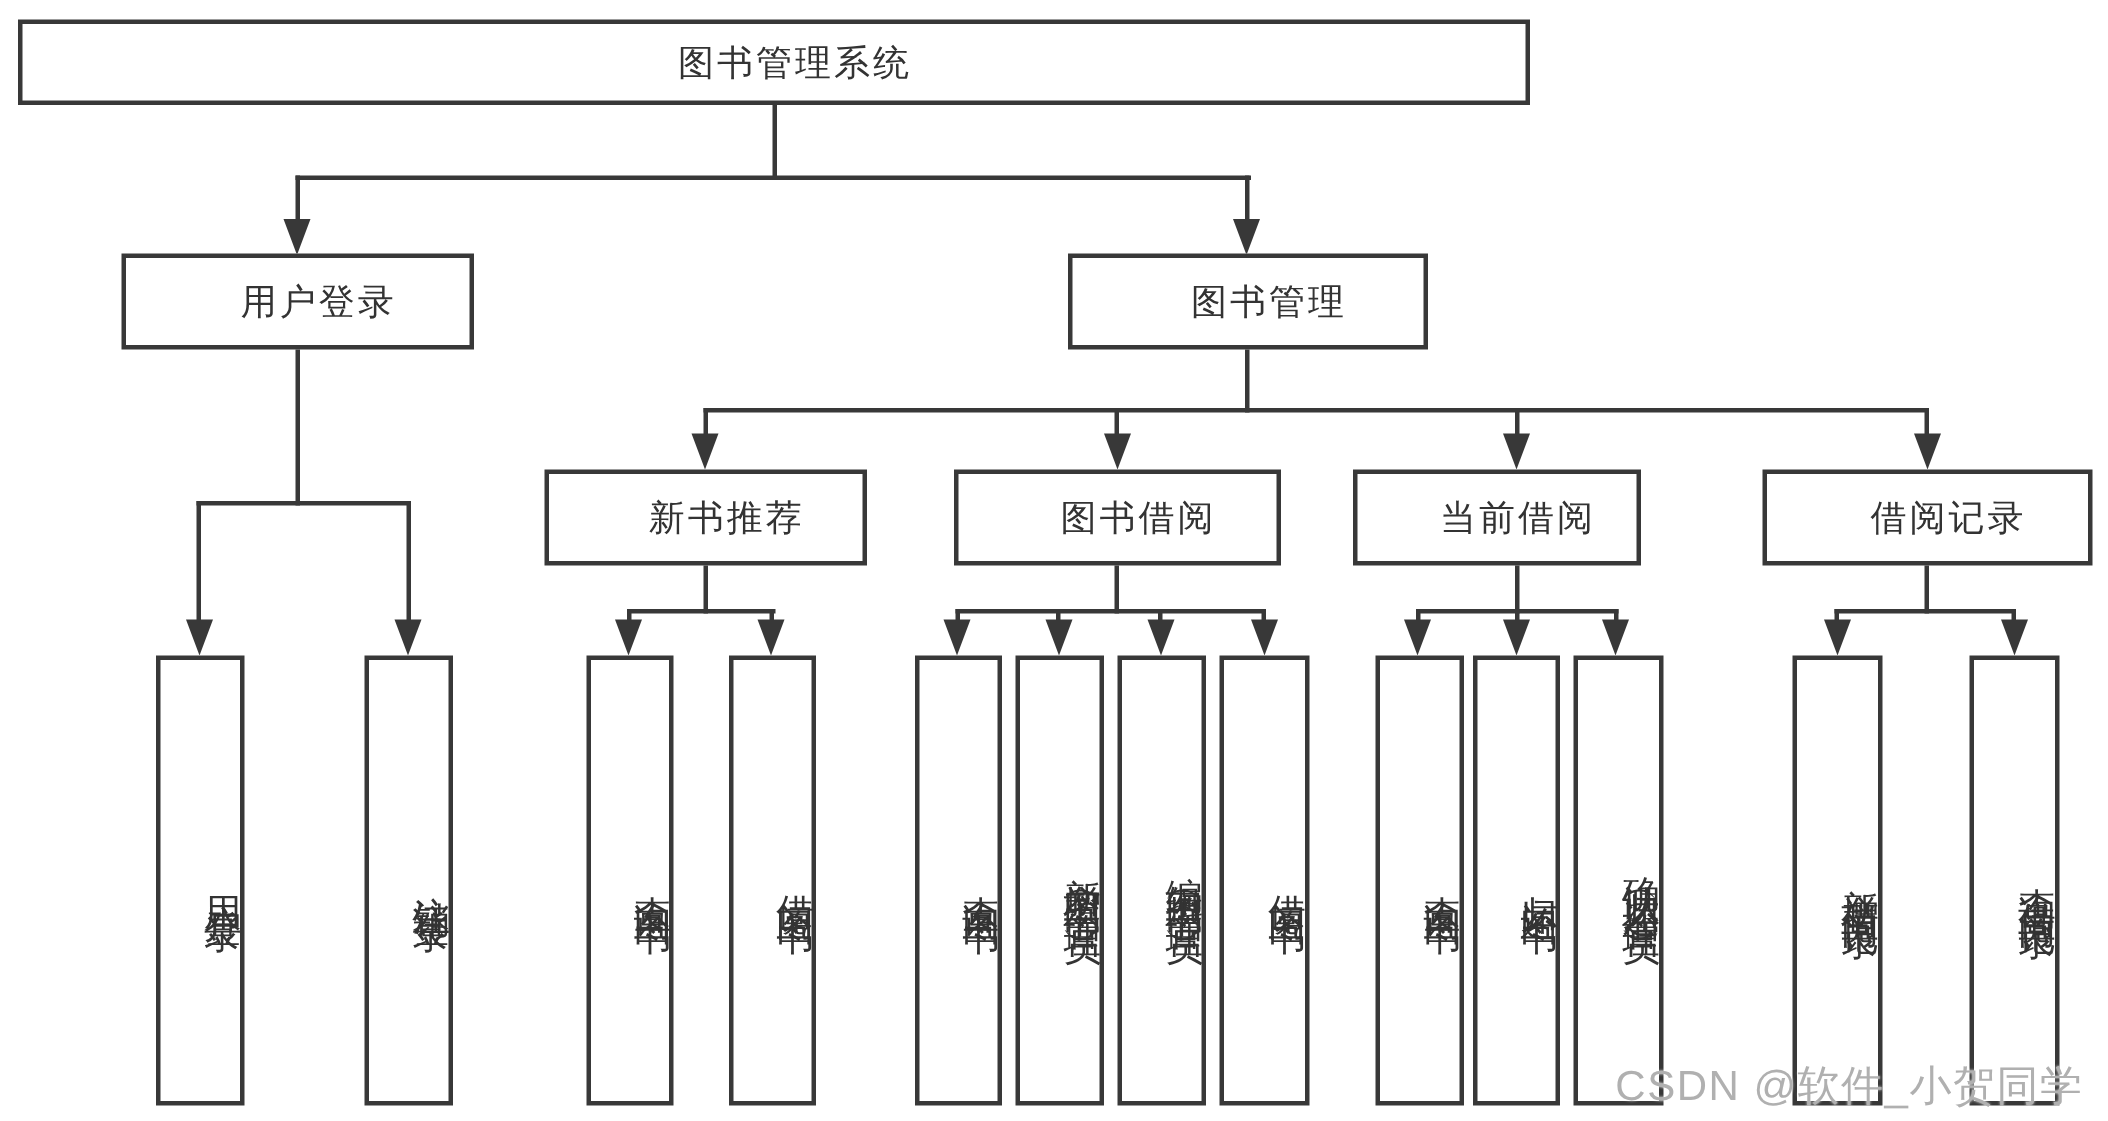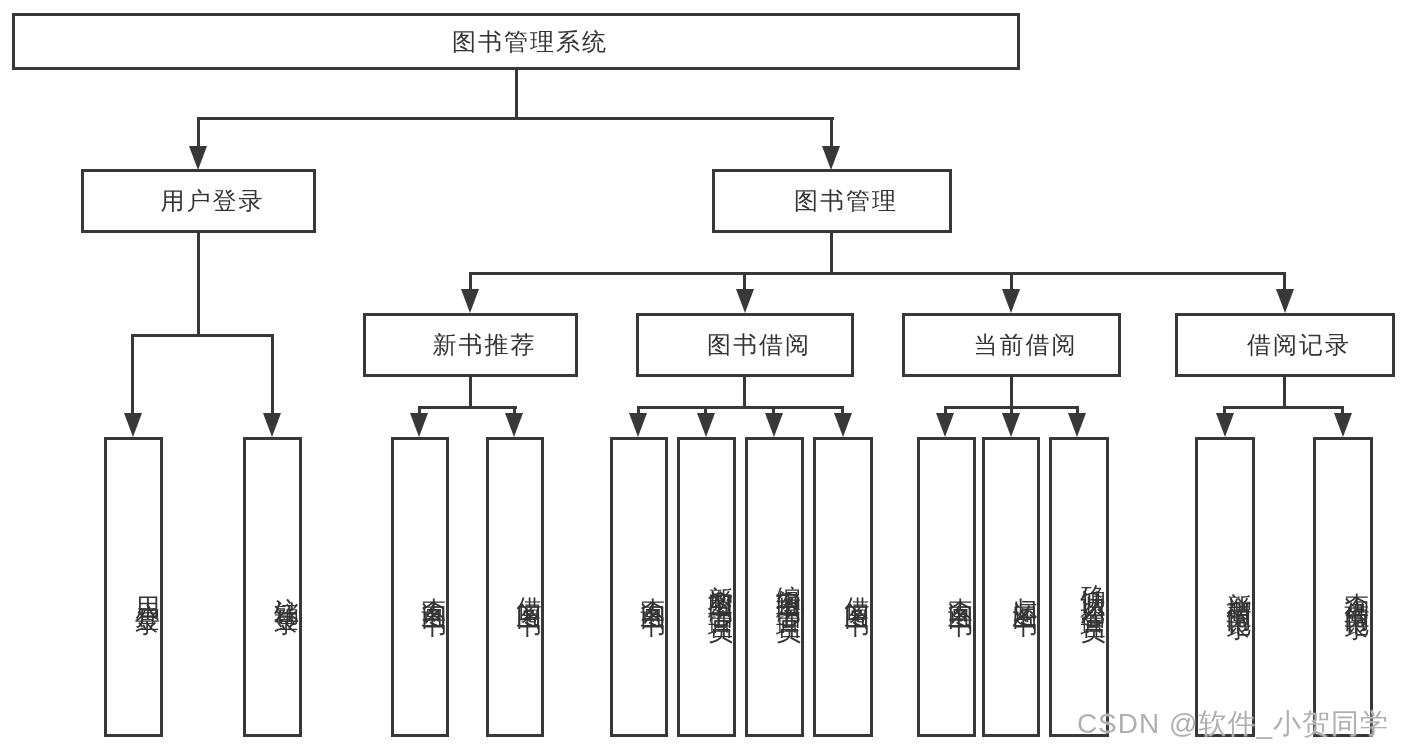--- a/index.html
+++ b/index.html
@@ -97,21 +97,21 @@
   <div class="ar" style="left:736px;  top:289px;"></div>
   <div class="ar" style="left:1002px; top:289px;"></div>
   <div class="ar" style="left:1276px; top:289px;"></div>
 
   <div class="box" style="left:363px; top:313px; width:215px; height:64px;align-items:center;">
     <span>新书推荐</span>
   </div>
   <div class="box" style="left:636px; top:313px; width:218px; height:64px;">
     <span>图书借阅</span>
   </div>
-  <div class="box" style="left:902px; top:313px; width:219px; height:64px;">
+  <div class="box" style="left:902px; top:313px; width:192px; height:64px;">
     <span>当前借阅</span>
   </div>
   <div class="box" style="left:1175px; top:313px; width:220px; height:64px;">
     <span>借阅记录</span>
   </div>
 
   <div class="l" style="left:469px; top:377px; width:3px;  height:32px;"></div>
   <div class="l" style="left:418px; top:406px; width:99px; height:3px;"></div>
   <div class="l" style="left:418px; top:406px; width:3px;  height:9px;"></div>
   <div class="l" style="left:513px; top:406px; width:3px;  height:9px;"></div>

